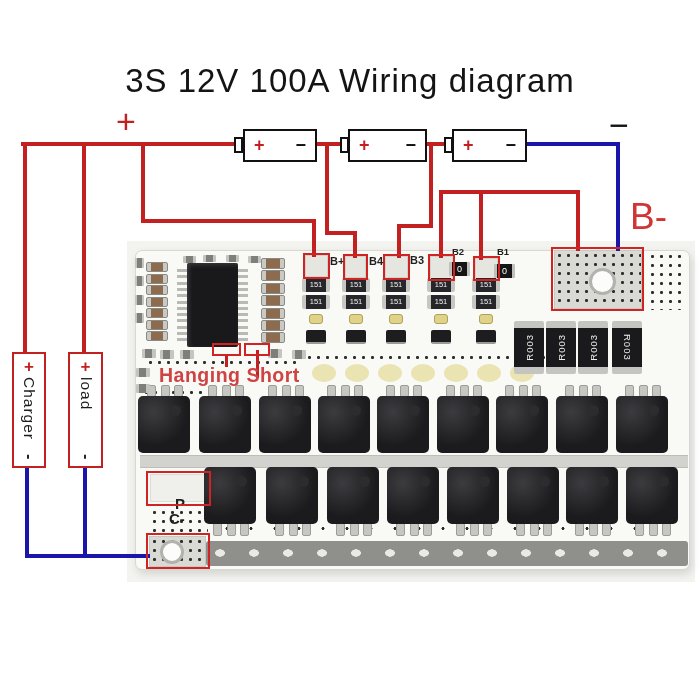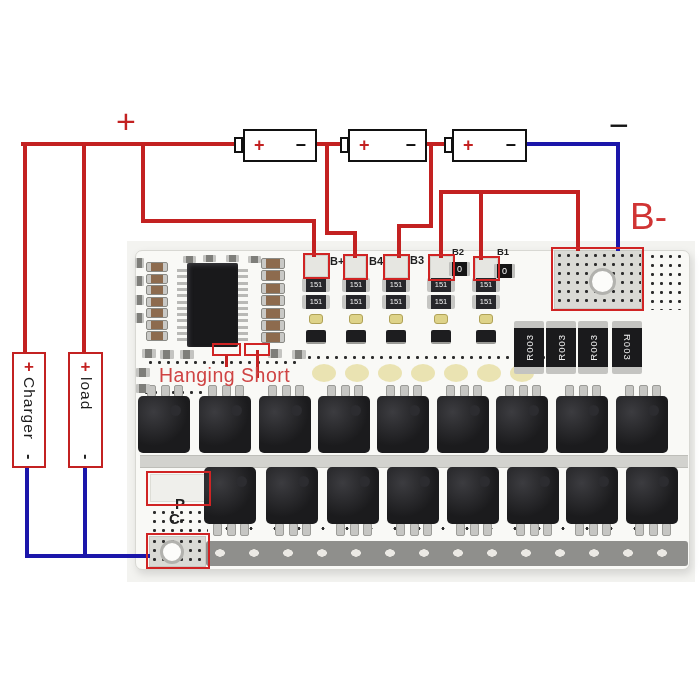--- a/index.html
+++ b/index.html
@@ -73,27 +73,28 @@
   .dots.sparse{background-size:24px 9px;}
   .padgray{background-color:#dadad5;border:1px solid #c8c8c2;}
   .hole{background:#fcfcfa;border:3px solid #b2b2ae;border-radius:50%;}
   .silk{position:absolute;color:#1f1f1f;font-weight:700;z-index:12;line-height:1;}
 
   #silk-bm{left:523px;top:252px;font-size:17px;letter-spacing:1px;}
   #silk-pm{left:175px;top:496px;font-size:15px;}
   #silk-cm{left:169px;top:511px;font-size:15px;}
 
   #hanging{position:absolute;left:159px;top:364px;font-size:19.5px;color:#cf4343;z-index:45;
-           letter-spacing:0.5px;font-weight:400;}
+           letter-spacing:0.5px;font-weight:700;}
 </style>
 </head>
 <body>
 
 <div id="canvas">
 
+  <div id="title">3S 12V 100A Wiring diagram</div>
 
   <div id="pack-plus">+</div>
   <div id="pack-minus">−</div>
   <div id="bminus-callout">B-</div>
 
   <div id="photo-bg"></div>
   <div id="board">
     <span class="silk" id="silk-bm" style="position:absolute;">B-</span>
   </div>
   <span class="silk" id="silk-pm">P-</span>

